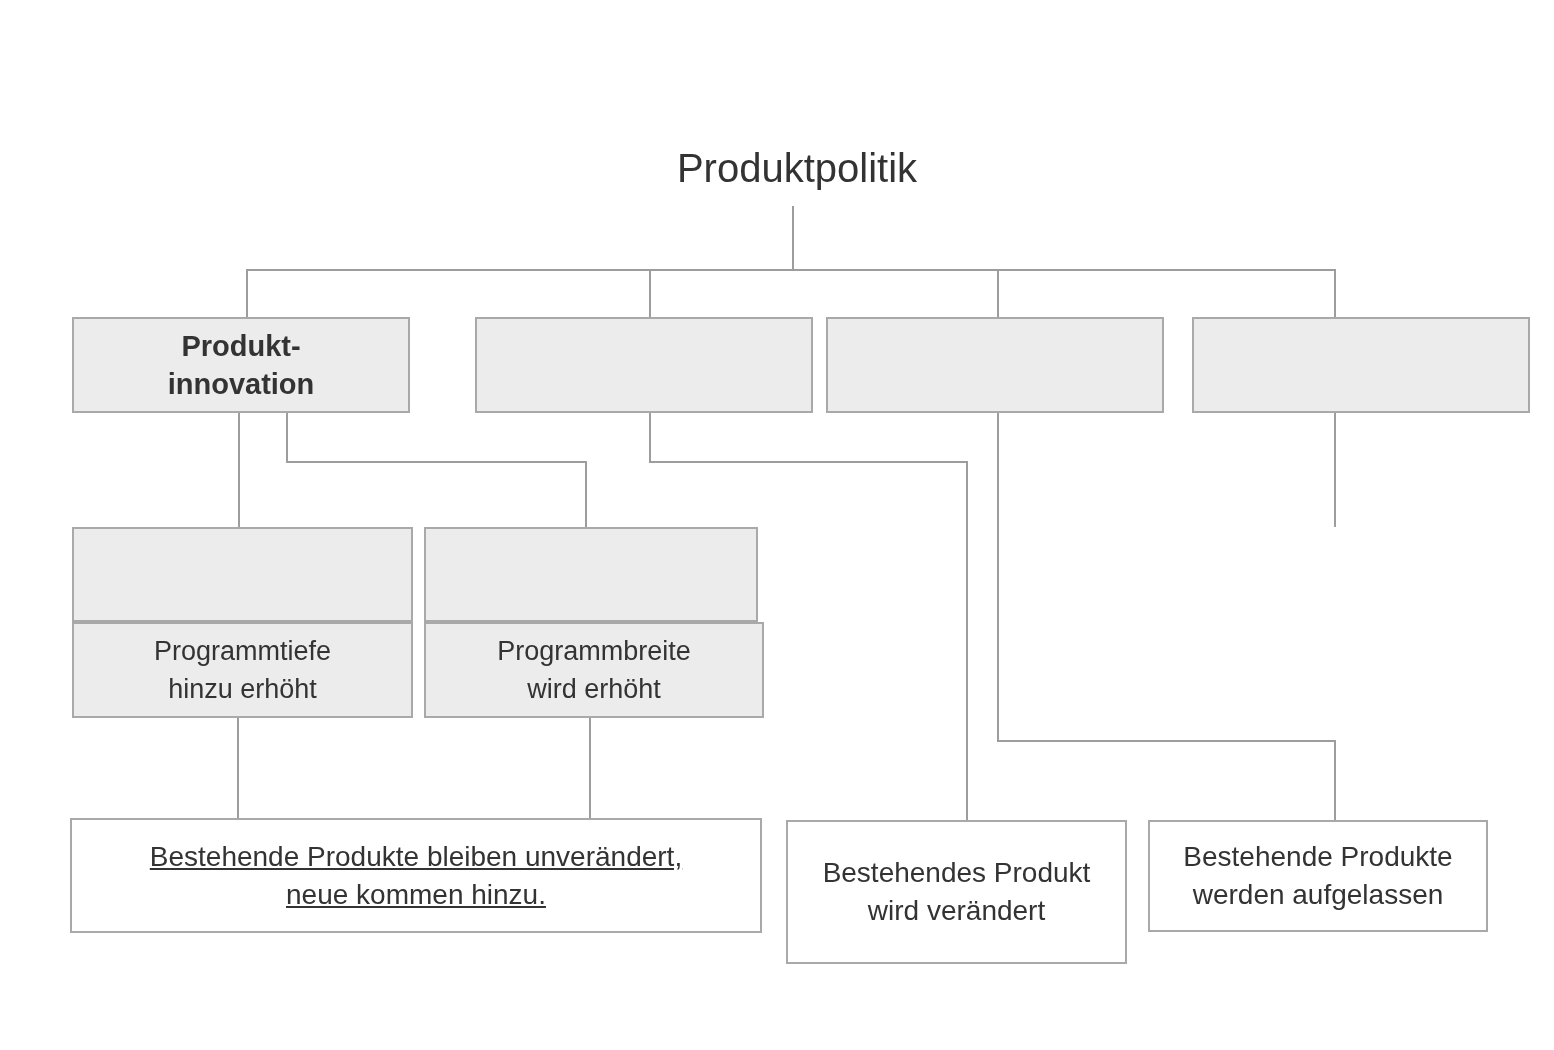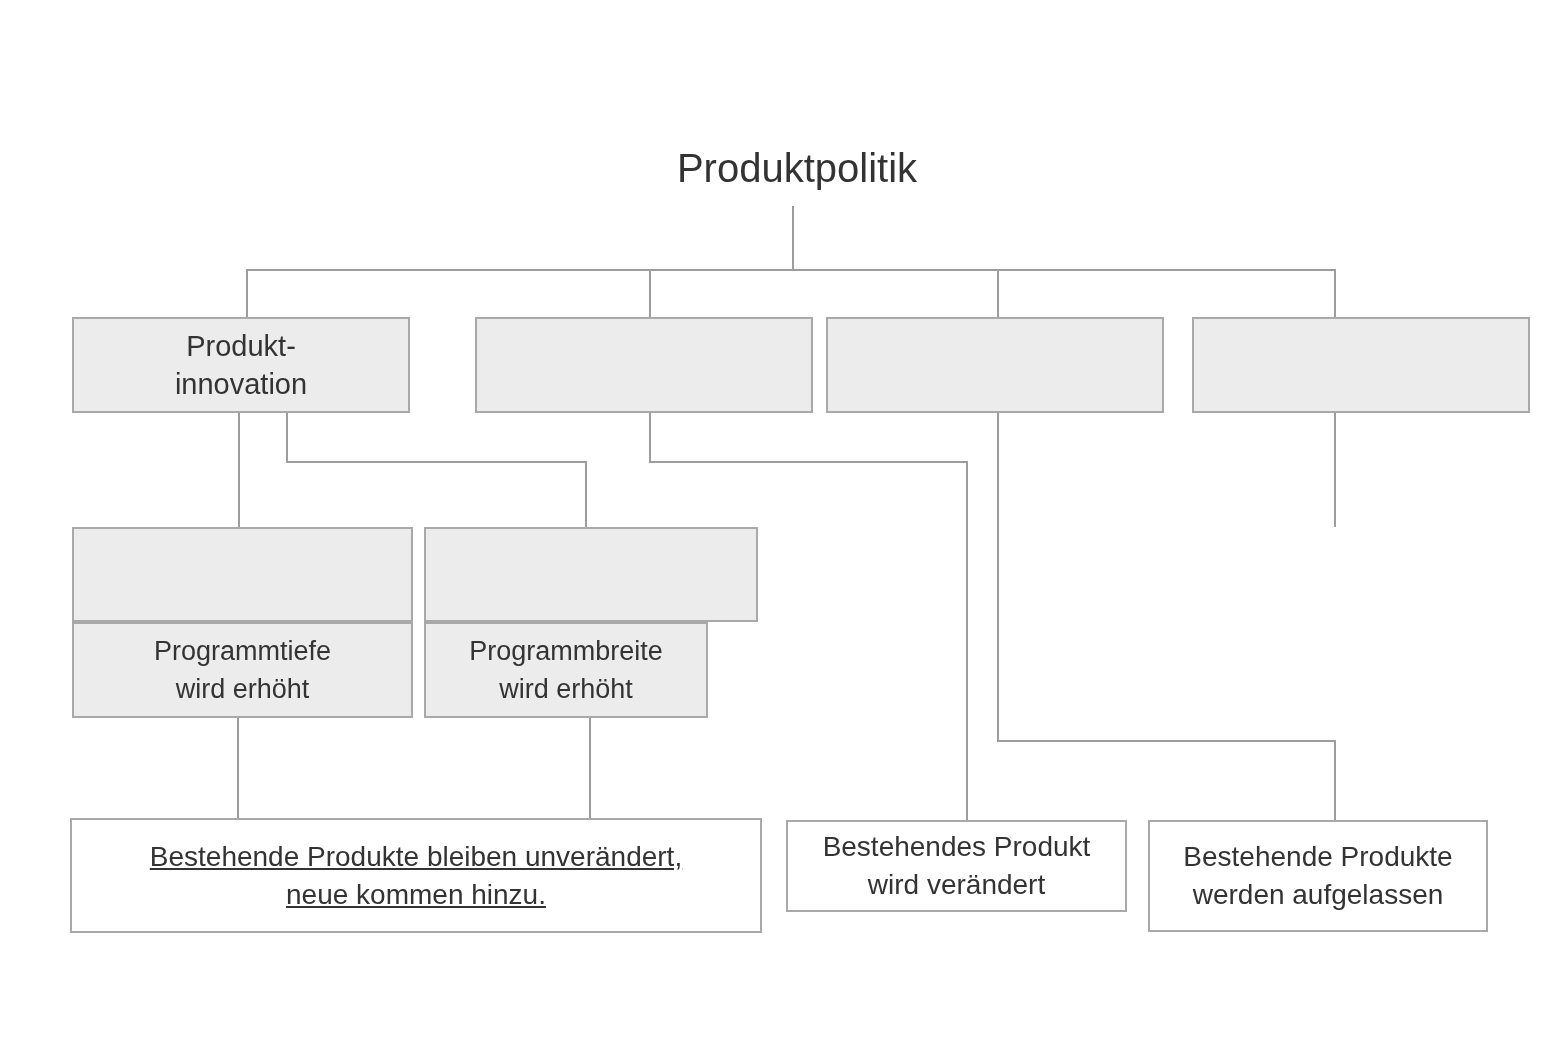--- a/index.html
+++ b/index.html
@@ -29,21 +29,21 @@
     position:absolute;
     box-sizing:border-box;
     border:2px solid var(--box-border);
     background:var(--box-fill);
     display:flex;align-items:center;justify-content:center;
     text-align:center;
     white-space:pre-line;
     font-size:27px;line-height:38px;
     color:var(--text);
   }
-  .box--bold{font-weight:normal;font-size:29px;}
+  .box--bold{font-weight:bold;font-size:29px;}
   .box--white{background:var(--background);font-size:28px;}
   .line{position:absolute;background:var(--connector);}
   .line.h{height:1.5px;}
   .line.v{width:1.5px;}
 </style>
 </head>
 <body>
 
 <div class="canvas">
 
@@ -75,27 +75,27 @@
   <div class="line v" style="left:589px;top:717px;height:102px;"></div>
 
   <div class="box box--bold" style="left:72px;top:317px;width:338px;height:96px;">Produkt-
 innovation</div>
   <div class="box" style="left:475px;top:317px;width:338px;height:96px;"></div>
   <div class="box" style="left:826px;top:317px;width:338px;height:96px;"></div>
   <div class="box" style="left:1192px;top:317px;width:338px;height:96px;"></div>
 
   <div class="box" style="left:72px;top:527px;width:341px;height:95px;"></div>
   <div class="box" style="left:72px;top:622px;width:341px;height:96px;">Programmtiefe
-wird erhöht</div>
+hinzu erhöht</div>
 
   <div class="box" style="left:424px;top:527px;width:334px;height:95px;"></div>
-  <div class="box" style="left:424px;top:622px;width:284px;height:96px;text-align:center;">Programmbreite
+  <div class="box" style="left:424px;top:622px;width:340px;height:96px;text-align:center;">Programmbreite
 wird erhöht</div>
 
 
   <div class="box box--white" style="left:70px;top:818px;width:692px;height:115px;text-decoration:underline;">Bestehende Produkte bleiben unverändert,
 neue kommen hinzu.</div>
-  <div class="box box--white" style="left:786px;top:820px;width:341px;height:92px;">Bestehendes Produkt
+  <div class="box box--white" style="left:786px;top:820px;width:341px;height:144px;">Bestehendes Produkt
 wird verändert</div>
   <div class="box box--white" style="left:1148px;top:820px;width:340px;height:112px;">Bestehende Produkte
 werden aufgelassen</div>
 
 </div>
 
 </body></html>

